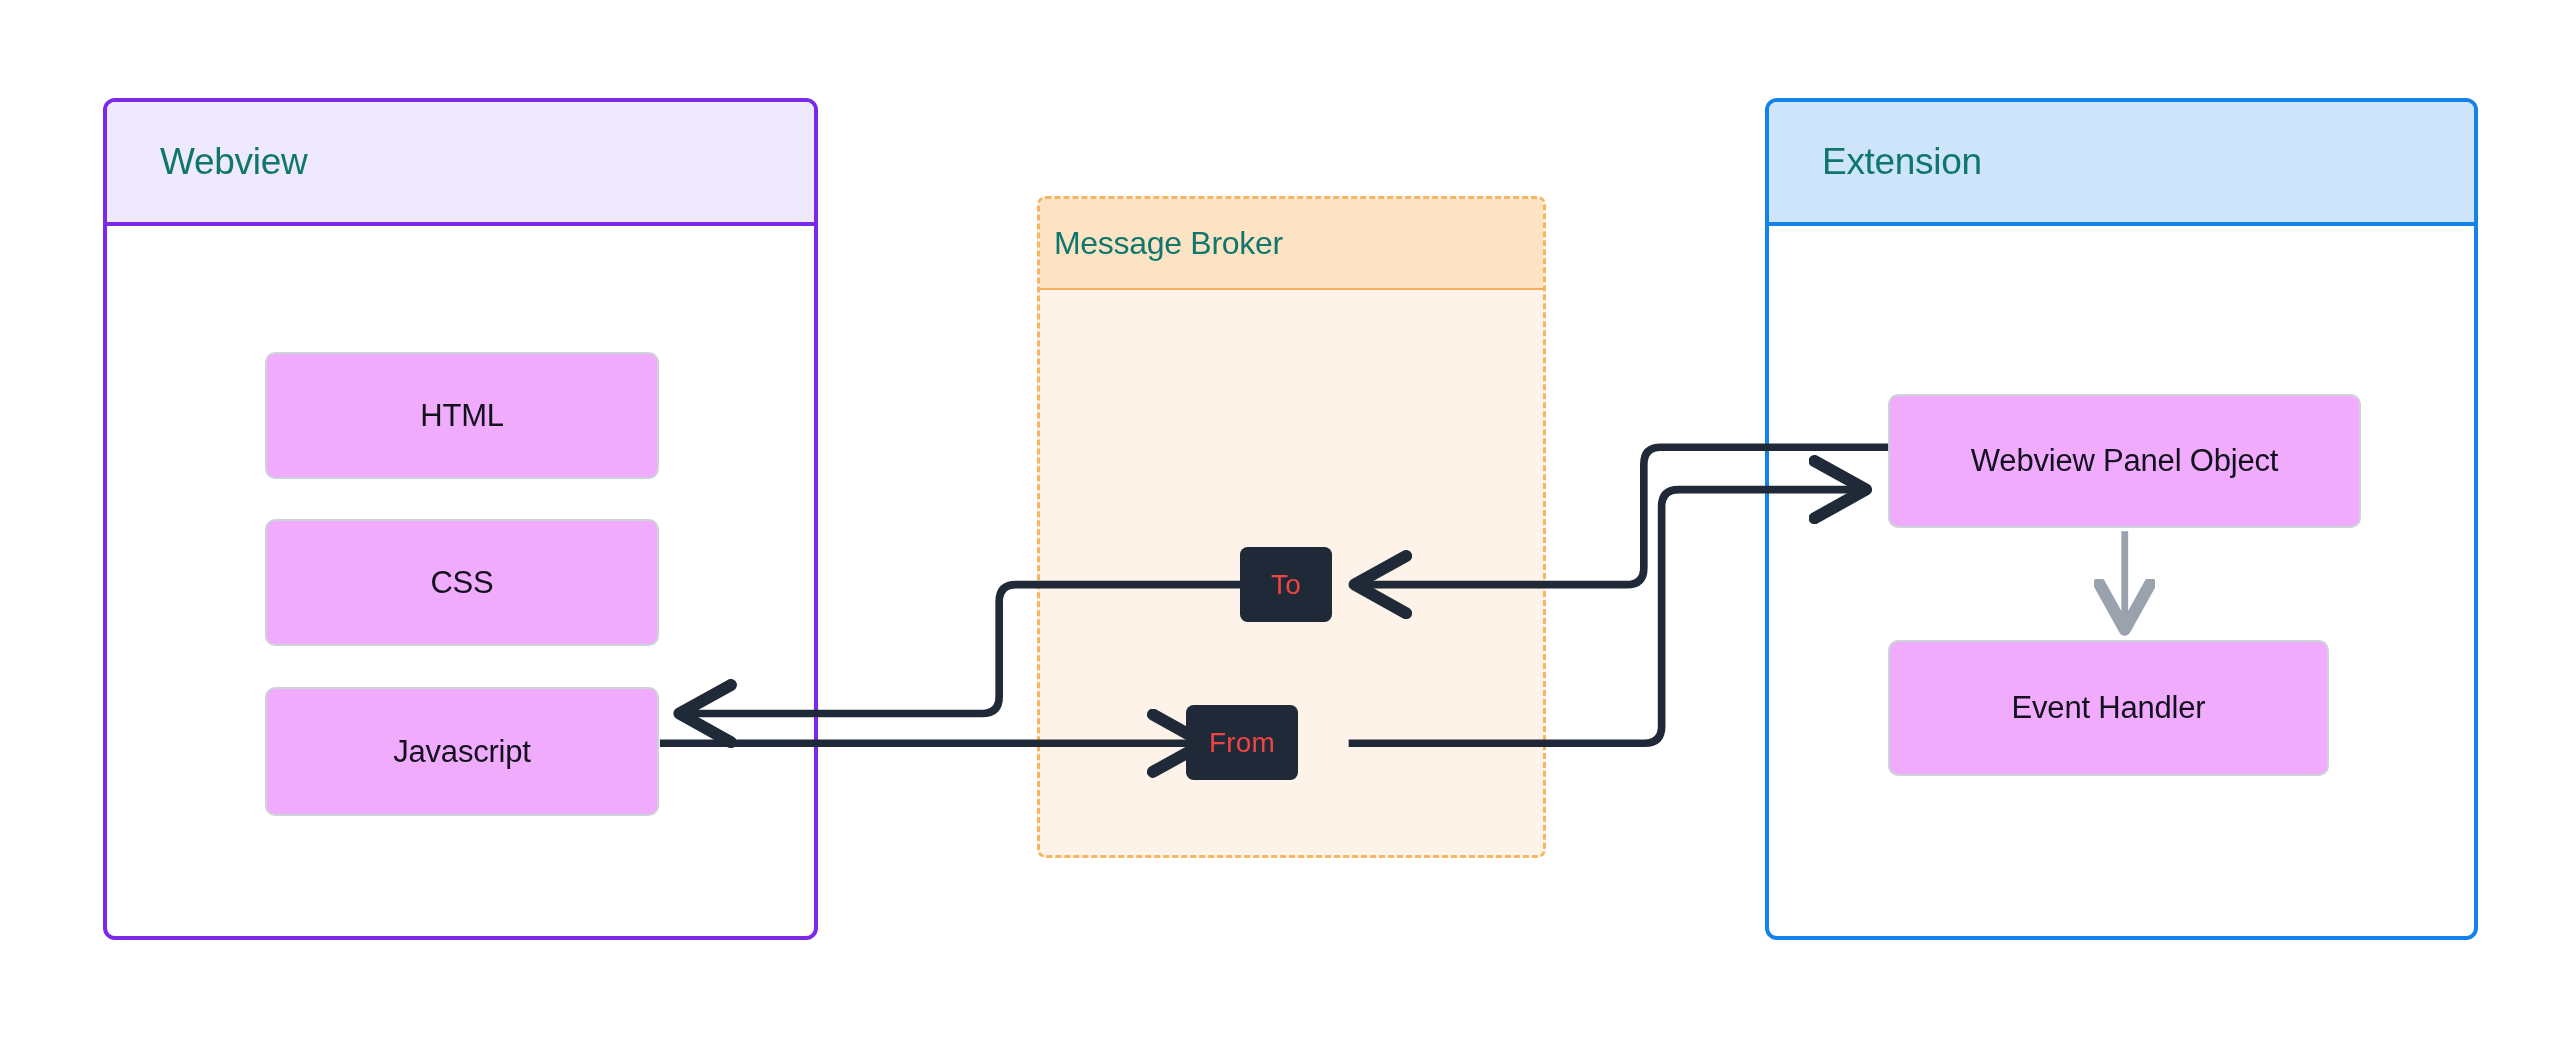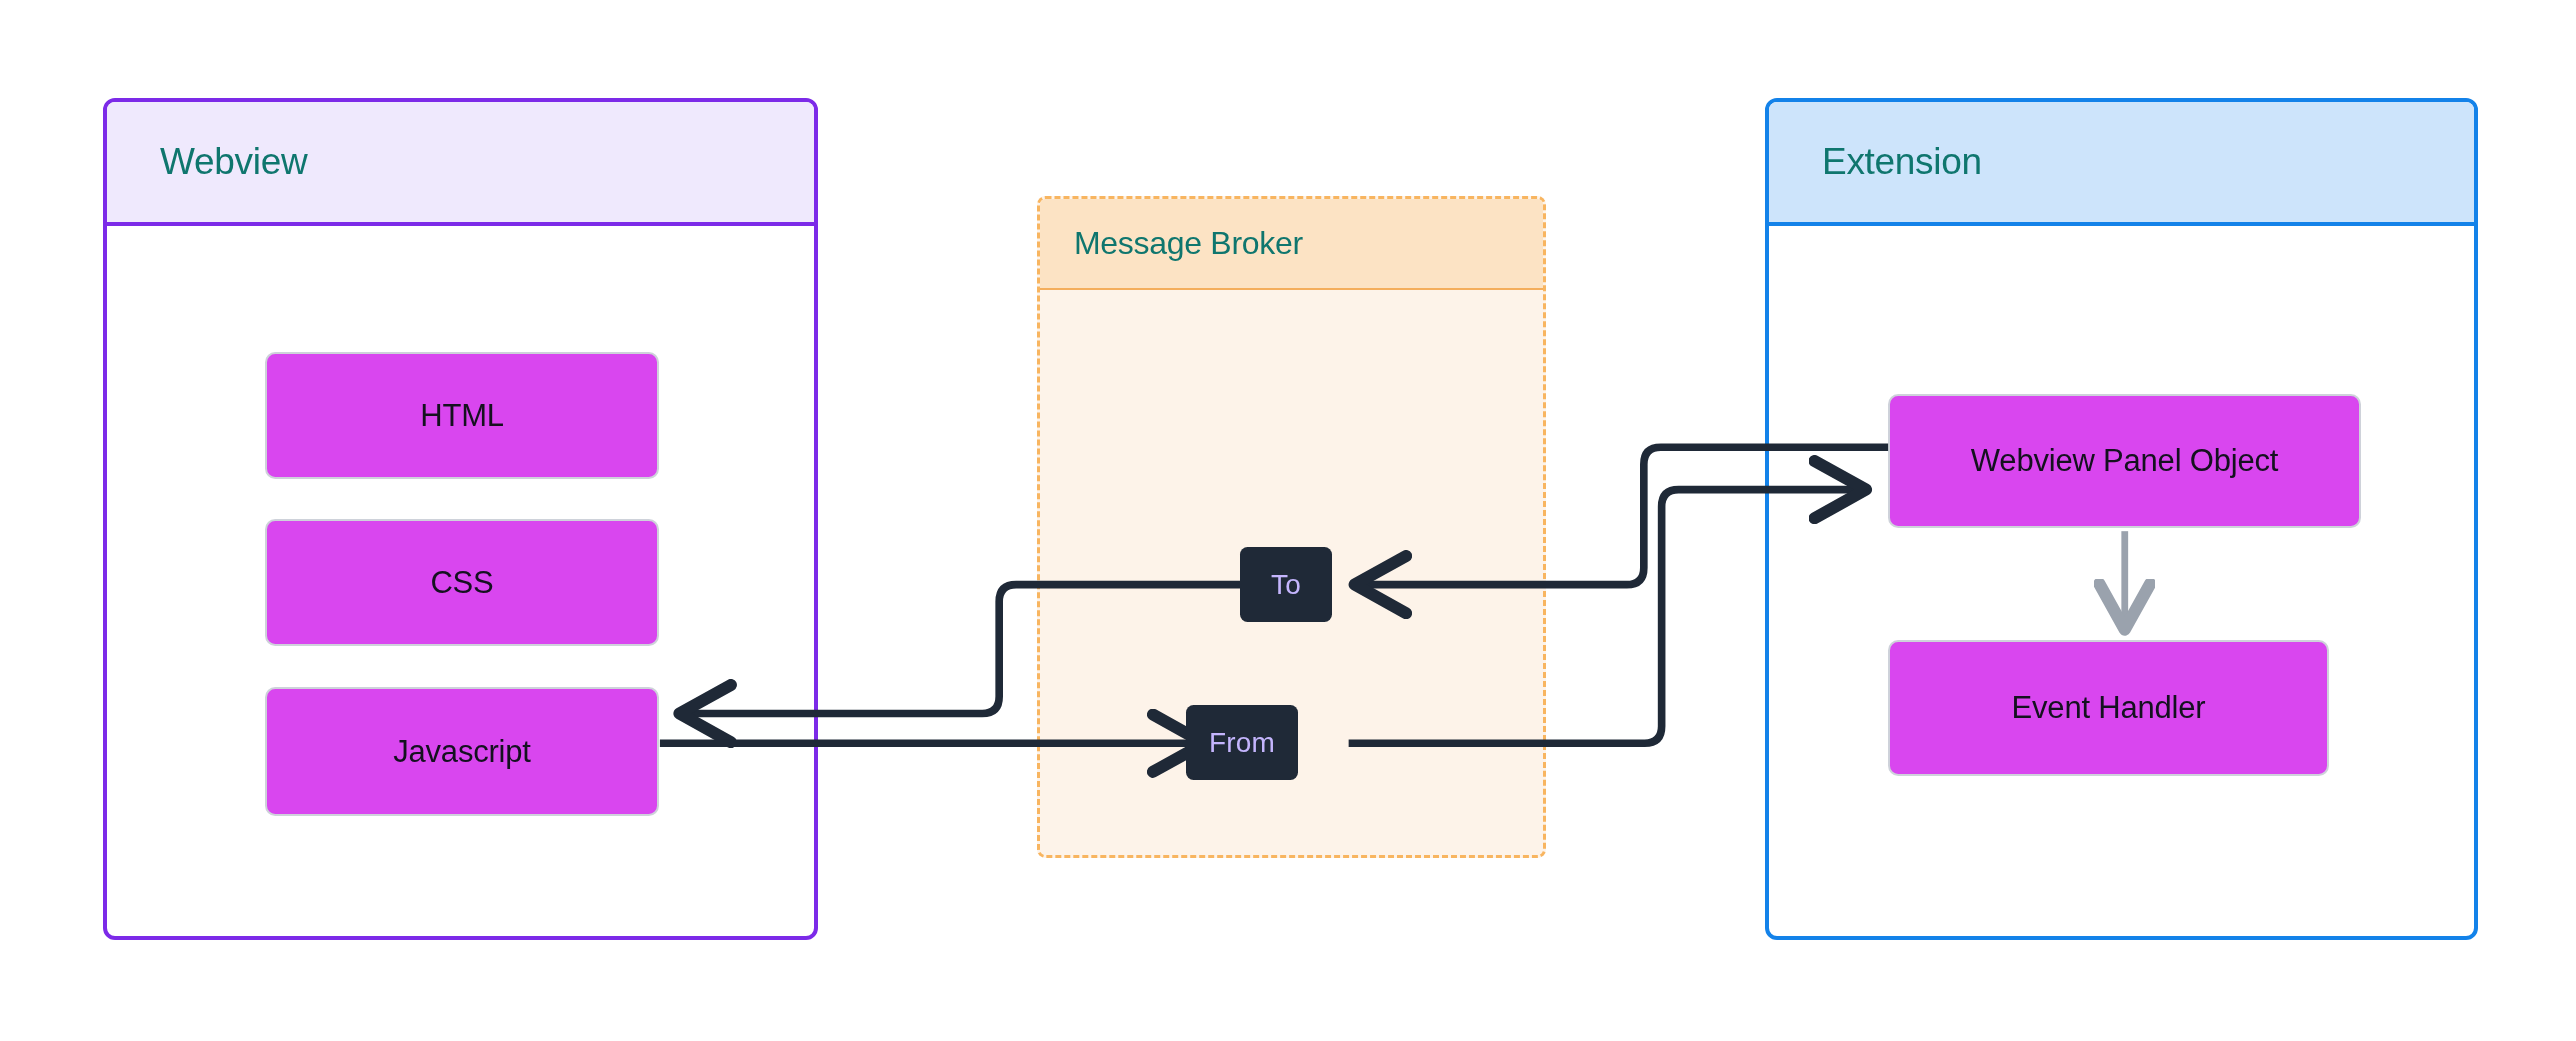--- a/index.html
+++ b/index.html
@@ -81,31 +81,31 @@
     height: 662px;
     border: 3.4px dashed #f8b560;
     border-radius: 8.5px;
     background: #fdf3e9;
     z-index: 1;
   }
   #broker-group .group-header {
     height: 91px;
     background: #fce3c4;
     border-bottom: 2.5px solid #f4ae5c;
-    padding-left: 34px;
+    padding-left: 14px;
     font-size: 32px;
   }
 
   
   .node {
     position: absolute;
     box-sizing: border-box;
     border: 2.5px solid #ced2da;
     border-radius: 10.2px;
-    background: #d946ef;
+    background: #f0abfc;
     display: flex;
     align-items: center;
     justify-content: center;
     font-size: 31px;
     letter-spacing: -0.2px;
     color: #14111f;
     z-index: 3;
   }
 
   #node-html       { left: 265px;  top: 352px;  width: 394px; height: 127px; }
@@ -116,21 +116,21 @@
   #node-event-handler { left: 1888px; top: 640px;  width: 441px; height: 136px; }
 
   
   .chip-dark {
     position: absolute;
     background: #1f2937;
     border-radius: 7.6px;
     display: flex;
     align-items: center;
     justify-content: center;
-    color: #c4b5fd;
+    color: #ef4444;
     font-size: 28px;
     letter-spacing: 0.2px;
     z-index: 6;
   }
   #chip-to   { left: 1240px; top: 547px; width: 92px; height: 75px; }
   #chip-from { left: 1186px; top: 705px; width: 112px; height: 75px; }
 </style>
 </head>
 <body>
 

